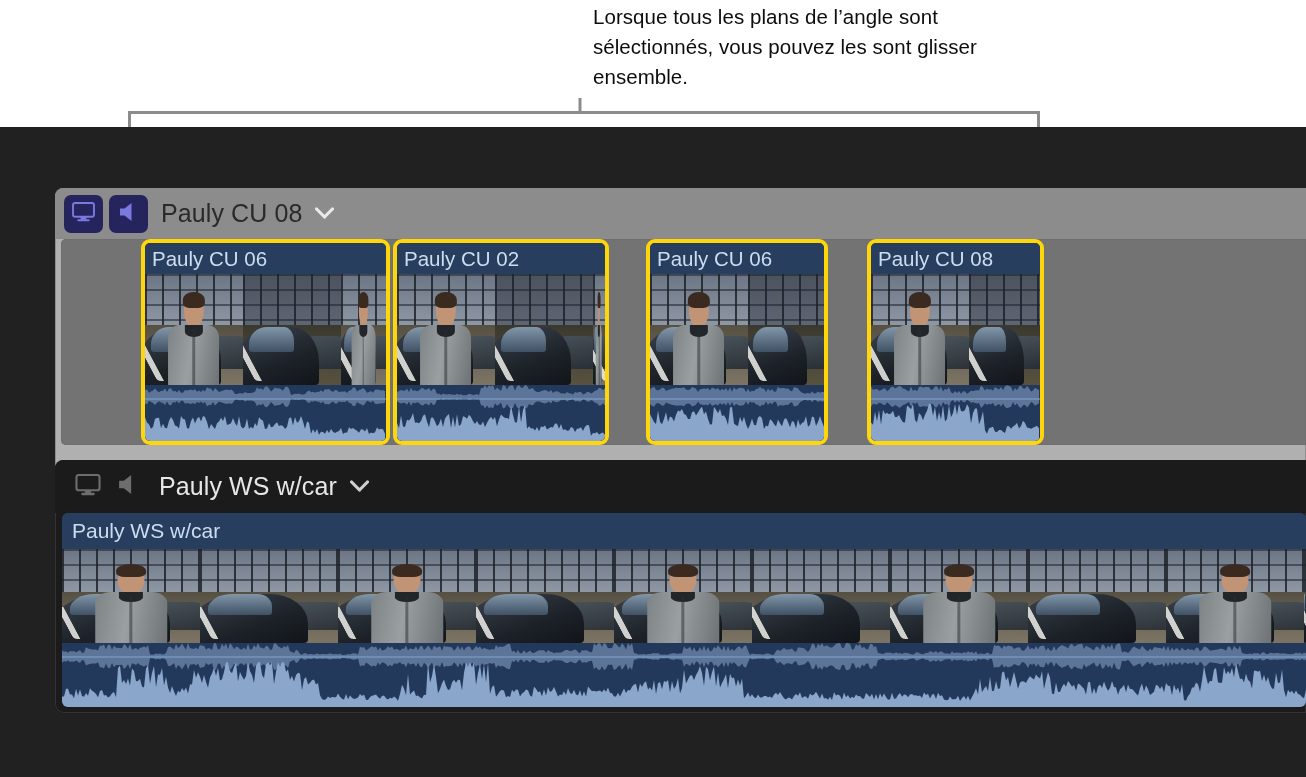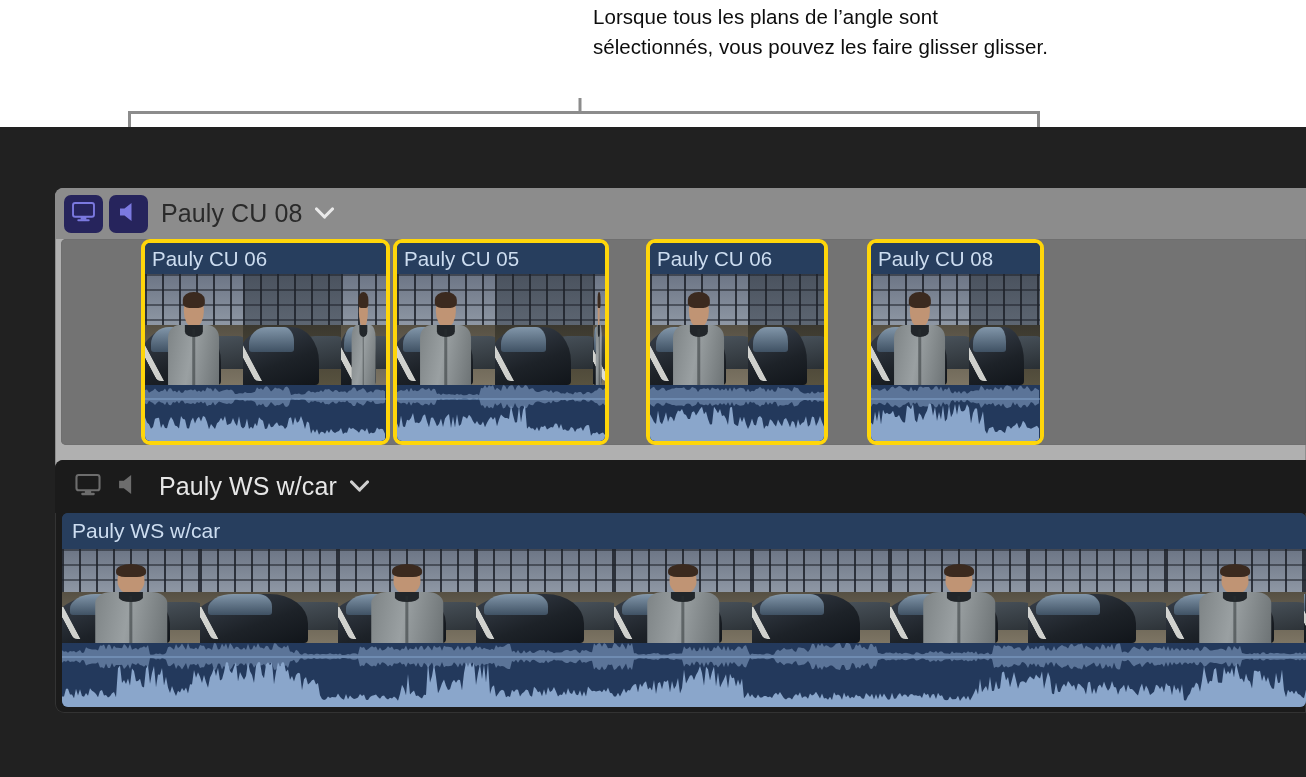--- a/index.html
+++ b/index.html
@@ -199,21 +199,21 @@
 
   
   .art.dark .sky   { background:linear-gradient(#4a525e,#5d6672); }
   .art.dark .floor { background:linear-gradient(#3b382f,#58523f); }
 </style>
 </head>
 <body>
 
 <div id="root">
 
-  <div class="callout-text">Lorsque tous les plans de l’angle sont sélectionnés, vous pouvez les faire glisser glisser.</div>
+  <div class="callout-text">Lorsque tous les plans de l’angle sont sélectionnés, vous pouvez les sont glisser ensemble.</div>
 
   <svg class="bracket" viewBox="0 0 912 30" width="912" height="30">
     <path d="M1.5,30 L1.5,14.5 L910.5,14.5 L910.5,30" fill="none" stroke="#8c8c8c" stroke-width="3"></path>
     <path d="M452,14.5 L452,-70" fill="none" stroke="#8c8c8c" stroke-width="3"></path>
   </svg>
 
   <div class="timeline-panel">
 
     <div class="angle-row selected">
 
@@ -300,21 +300,21 @@
               <div class="wave-sep"></div>
               <svg class="wave-svg" viewBox="0 0 241 56" preserveAspectRatio="none">
                 <path d="M0,11.76 L0,5.1 L2,4.4 L4,7.7 L6,6.5 L8,5.6 L10,3.5 L12,5.8 L14,7.2 L16,6.0 L18,5.7 L20,3.4 L22,7.1 L24,3.5 L26,3.3 L28,6.4 L30,5.8 L32,7.5 L34,5.0 L36,7.7 L38,7.7 L40,4.9 L42,5.5 L44,5.0 L46,4.6 L48,5.6 L50,4.3 L52,6.7 L54,5.5 L56,6.9 L58,4.9 L60,6.5 L62,2.3 L64,3.5 L66,3.5 L68,6.6 L70,3.1 L72,5.0 L74,6.9 L76,6.3 L78,5.5 L80,5.0 L82,4.5 L84,5.2 L86,4.4 L88,5.7 L90,8.9 L92,9.0 L94,8.3 L96,8.3 L98,8.6 L100,7.0 L102,8.0 L104,7.9 L106,8.1 L108,7.5 L110,6.7 L112,2.3 L114,4.2 L116,3.2 L118,5.0 L120,1.8 L122,1.3 L124,3.5 L126,6.4 L128,4.7 L130,2.4 L132,3.6 L134,3.3 L136,4.3 L138,5.8 L140,2.2 L142,1.4 L144,3.7 L146,10.1 L148,9.6 L150,8.7 L152,8.9 L154,8.5 L156,9.5 L158,9.4 L160,9.1 L162,6.8 L164,5.4 L166,7.3 L168,6.7 L170,7.7 L172,6.8 L174,6.9 L176,5.3 L178,7.1 L180,4.2 L182,4.5 L184,4.1 L186,5.7 L188,7.1 L190,5.0 L192,5.2 L194,7.3 L196,6.4 L198,6.8 L200,6.3 L202,8.0 L204,5.7 L206,5.3 L208,2.6 L210,2.6 L212,6.6 L214,4.9 L216,4.4 L218,2.9 L220,4.8 L222,7.7 L224,6.9 L226,6.1 L228,7.7 L230,4.7 L232,4.4 L234,4.8 L236,5.4 L238,5.0 L240,6.2 L240,17.4 L238,18.6 L236,18.2 L234,18.8 L232,19.1 L230,18.8 L228,15.8 L226,17.4 L224,16.6 L222,15.8 L220,18.7 L218,20.7 L216,19.2 L214,18.6 L212,16.9 L210,20.9 L208,20.9 L206,18.2 L204,17.8 L202,15.5 L200,17.2 L198,16.7 L196,17.2 L194,16.3 L192,18.4 L190,18.5 L188,16.4 L186,17.8 L184,19.5 L182,19.1 L180,19.3 L178,16.4 L176,18.3 L174,16.7 L172,16.7 L170,15.8 L168,16.8 L166,16.2 L164,18.2 L162,16.7 L160,14.4 L158,14.1 L156,14.0 L154,15.0 L152,14.6 L150,14.8 L148,13.9 L146,13.5 L144,19.9 L142,22.1 L140,21.4 L138,17.7 L136,19.2 L134,20.2 L132,20.0 L130,21.1 L128,18.9 L126,17.1 L124,20.0 L122,22.2 L120,21.7 L118,18.5 L116,20.3 L114,19.3 L112,21.3 L110,16.9 L108,16.1 L106,15.4 L104,15.7 L102,15.5 L100,16.5 L98,14.9 L96,15.2 L94,15.3 L92,14.5 L90,14.6 L88,17.8 L86,19.1 L84,18.3 L82,19.0 L80,18.5 L78,18.1 L76,17.2 L74,16.6 L72,18.5 L70,20.4 L68,16.9 L66,20.1 L64,20.0 L62,21.2 L60,17.0 L58,18.6 L56,16.6 L54,18.0 L52,16.9 L50,19.2 L48,17.9 L46,18.9 L44,18.5 L42,18.0 L40,18.7 L38,15.8 L36,15.8 L34,18.6 L32,16.0 L30,17.7 L28,17.1 L26,20.2 L24,20.1 L22,16.4 L20,20.1 L18,17.9 L16,17.5 L14,16.3 L12,17.8 L10,20.1 L8,17.9 L6,17.0 L4,15.8 L2,19.2 L0,18.4 Z" fill="#8aa6cb" opacity="0.55"></path>
                 <g transform="translate(0,16.8)">
                   <path d="M0,39.199999999999996 L0,15.4 L2,20.8 L4,22.5 L6,26.9 L8,25.1 L10,16.9 L12,16.2 L14,16.0 L16,26.2 L18,22.0 L20,26.2 L22,26.4 L24,19.3 L26,15.1 L28,18.1 L30,23.6 L32,24.4 L34,26.7 L36,14.3 L38,17.1 L40,17.8 L42,26.5 L44,26.8 L46,19.1 L48,15.8 L50,21.6 L52,16.9 L54,15.0 L56,19.8 L58,14.1 L60,15.2 L62,20.1 L64,27.5 L66,22.1 L68,24.7 L70,27.3 L72,21.4 L74,19.8 L76,16.0 L78,19.2 L80,14.2 L82,23.2 L84,22.4 L86,21.4 L88,16.3 L90,21.1 L92,24.2 L94,14.4 L96,24.8 L98,26.7 L100,24.6 L102,16.7 L104,27.3 L106,25.0 L108,26.9 L110,21.2 L112,24.5 L114,15.5 L116,17.8 L118,19.0 L120,27.3 L122,26.7 L124,21.3 L126,25.4 L128,24.9 L130,22.3 L132,20.5 L134,24.3 L136,23.5 L138,24.3 L140,27.1 L142,25.0 L144,16.5 L146,15.4 L148,23.8 L150,15.1 L152,21.0 L154,19.4 L156,14.1 L158,19.7 L160,27.1 L162,19.7 L164,21.0 L166,32.0 L168,27.4 L170,31.0 L172,27.1 L174,32.9 L176,29.9 L178,30.1 L180,32.0 L182,28.1 L184,31.3 L186,27.2 L188,29.9 L190,31.3 L192,30.0 L194,29.3 L196,26.1 L198,32.1 L200,30.7 L202,31.0 L204,25.5 L206,27.2 L208,26.1 L210,27.6 L212,28.9 L214,30.9 L216,27.5 L218,27.6 L220,29.8 L222,26.3 L224,32.3 L226,30.7 L228,31.4 L230,30.4 L232,25.8 L234,27.8 L236,26.9 L238,27.5 L240,32.0 L240,46.4 L238,50.9 L236,51.5 L234,50.6 L232,52.6 L230,48.0 L228,47.0 L226,47.7 L224,46.1 L222,52.1 L220,48.6 L218,50.8 L216,50.9 L214,47.5 L212,49.5 L210,50.8 L208,52.3 L206,51.2 L204,52.9 L202,47.4 L200,47.7 L198,46.3 L196,52.3 L194,49.1 L192,48.4 L190,47.1 L188,48.5 L186,51.2 L184,47.1 L182,50.3 L180,46.4 L178,48.3 L176,48.5 L174,45.5 L172,51.3 L170,47.4 L168,51.0 L166,46.4 L164,57.4 L162,58.7 L160,51.3 L158,58.7 L156,64.3 L154,59.0 L152,57.4 L150,63.3 L148,54.6 L146,63.0 L144,61.9 L142,53.4 L140,51.3 L138,54.1 L136,54.9 L134,54.1 L132,57.9 L130,56.1 L128,53.5 L126,53.0 L124,57.1 L122,51.7 L120,51.1 L118,59.4 L116,60.6 L114,62.9 L112,53.9 L110,57.2 L108,51.5 L106,53.4 L104,51.1 L102,61.7 L100,53.8 L98,51.7 L96,53.6 L94,64.0 L92,54.2 L90,57.3 L88,62.1 L86,57.0 L84,56.0 L82,55.2 L80,64.2 L78,59.2 L76,62.4 L74,58.6 L72,57.0 L70,51.1 L68,53.7 L66,56.3 L64,50.9 L62,58.3 L60,63.2 L58,64.3 L56,58.6 L54,63.4 L52,61.5 L50,56.8 L48,62.6 L46,59.3 L44,51.6 L42,51.9 L40,60.6 L38,61.3 L36,64.1 L34,51.7 L32,54.0 L30,54.8 L28,60.3 L26,63.3 L24,59.1 L22,52.0 L20,52.2 L18,56.4 L16,52.2 L14,62.4 L12,62.2 L10,61.5 L8,53.3 L6,51.5 L4,55.9 L2,57.6 L0,63.0 Z" fill="#8aa6cb"></path>
                 </g>
               </svg>
             </div>
           </div>
           <div class="clip selected-clip" style="left: 332px; width: 216px;">
-            <div class="clip-title">Pauly CU 05</div>
+            <div class="clip-title">Pauly CU 02</div>
             <div class="filmstrip" style="height: 111px;">
               <div class="frame" style="width: 98px;">
                 <div class="art">
                   <div class="sky"></div>
                   <div class="wallgrid"></div>
                   <div class="floor"></div>
                   <div class="car2"></div>
                   <div class="carbody"></div>
                   <div class="carwin"></div>
                   <div class="stripe"></div>

